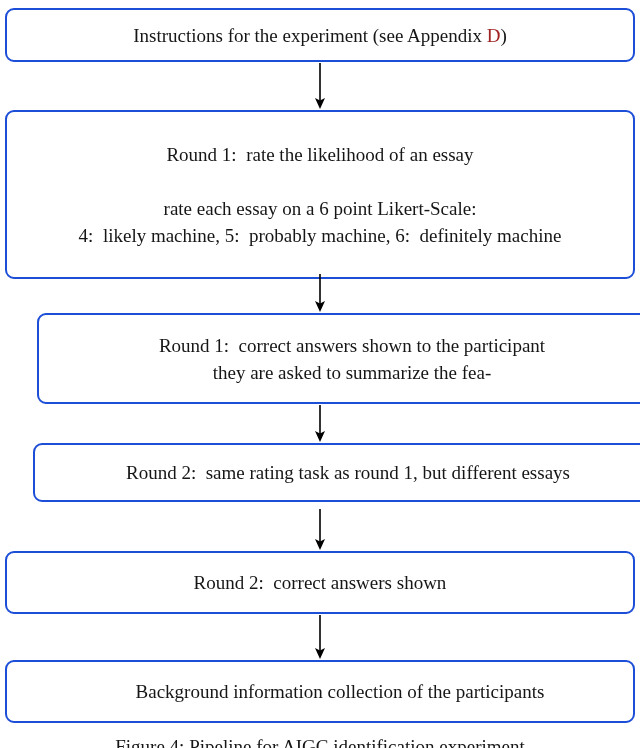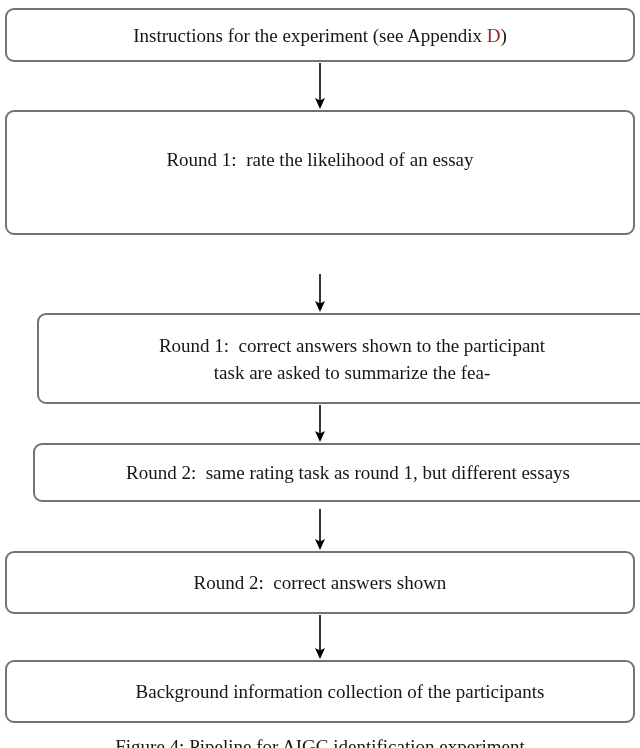--- a/index.html
+++ b/index.html
@@ -10,21 +10,21 @@
     background: #ffffff;
     overflow: hidden;
     font-family: "Liberation Serif", "DejaVu Serif", serif;
     color: #161616;
   }
   .box {
     position: absolute;
     left: 5px;
     width: 630px;
     box-sizing: border-box;
-    border: 2px solid #737373;
+    border: 2px solid #1d4ed8;
     border-radius: 9px;
     background: #ffffff;
     display: flex;
     flex-direction: column;
     justify-content: center;
     align-items: center;
     text-align: center;
     font-size: 19px;
     line-height: 27px;
   }
@@ -50,33 +50,35 @@
 
   <div class="box" style="top:8px; height:54px;">
     <div class="line"><span>Instructions for the experiment (see Appendix </span><span class="applink">D</span><span>)</span></div>
   </div>
 
   <svg class="arrow" style="top:63px;" width="16" height="46" viewBox="0 0 16 46">
     <line x1="8" y1="0" x2="8" y2="38" stroke="#000" stroke-width="1.6"></line>
     <polygon points="8,46 3,35 8,37.5 13,35" fill="#000"></polygon>
   </svg>
 
-  <div class="box" style="top:110px; height:125px;">
+  <div class="box" style="top:110px; height:169px;">
     <div class="line">Round 1:  rate the likelihood of an essay</div>
     <div class="blank-line"></div>
+    <div class="line">rate each essay on a 6 point Likert-Scale:</div>
+    <div class="line">4:  likely machine, 5:  probably machine, 6:  definitely machine</div>
   </div>
 
   <svg class="arrow" style="top:274px;" width="16" height="38" viewBox="0 0 16 38">
     <line x1="8" y1="0" x2="8" y2="30" stroke="#000" stroke-width="1.6"></line>
     <polygon points="8,38 3,27 8,29.5 13,27" fill="#000"></polygon>
   </svg>
 
   <div class="box" style="top:313px; height:91px;margin-left:32px;">
     <div class="line">Round 1:  correct answers shown to the participant</div>
-    <div class="line">task are asked to summarize the fea-</div>
+    <div class="line">they are asked to summarize the fea-</div>
   </div>
 
   <svg class="arrow" style="top:405px;" width="16" height="37" viewBox="0 0 16 37">
     <line x1="8" y1="0" x2="8" y2="29" stroke="#000" stroke-width="1.6"></line>
     <polygon points="8,37 3,26 8,28.5 13,26" fill="#000"></polygon>
   </svg>
 
   <div class="box" style="top:443px; height:59px;margin-left:28px;">
     <div class="line">Round 2:  same rating task as round 1, but different essays</div>
   </div>

